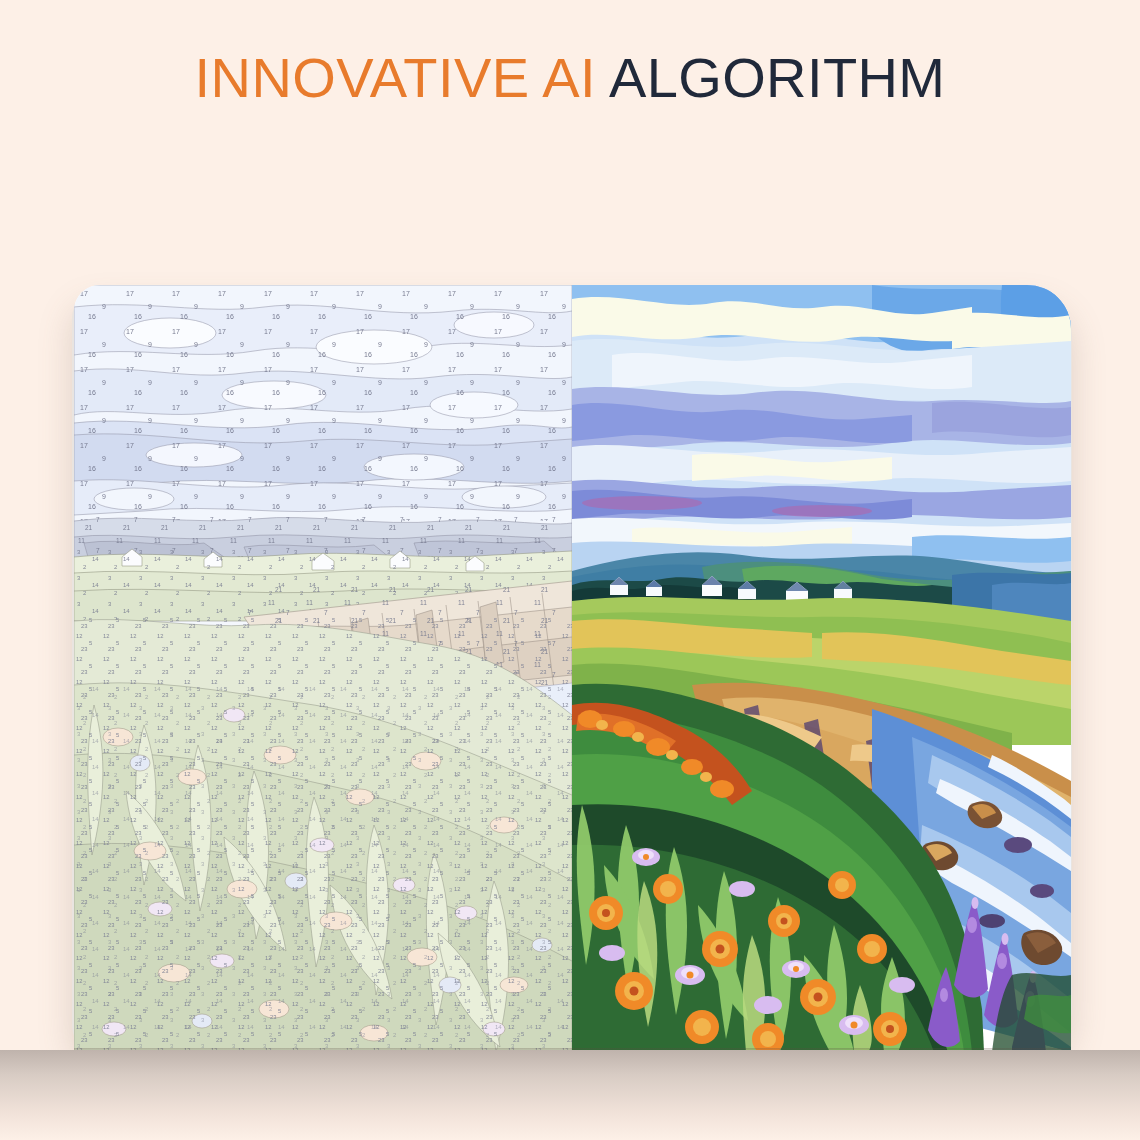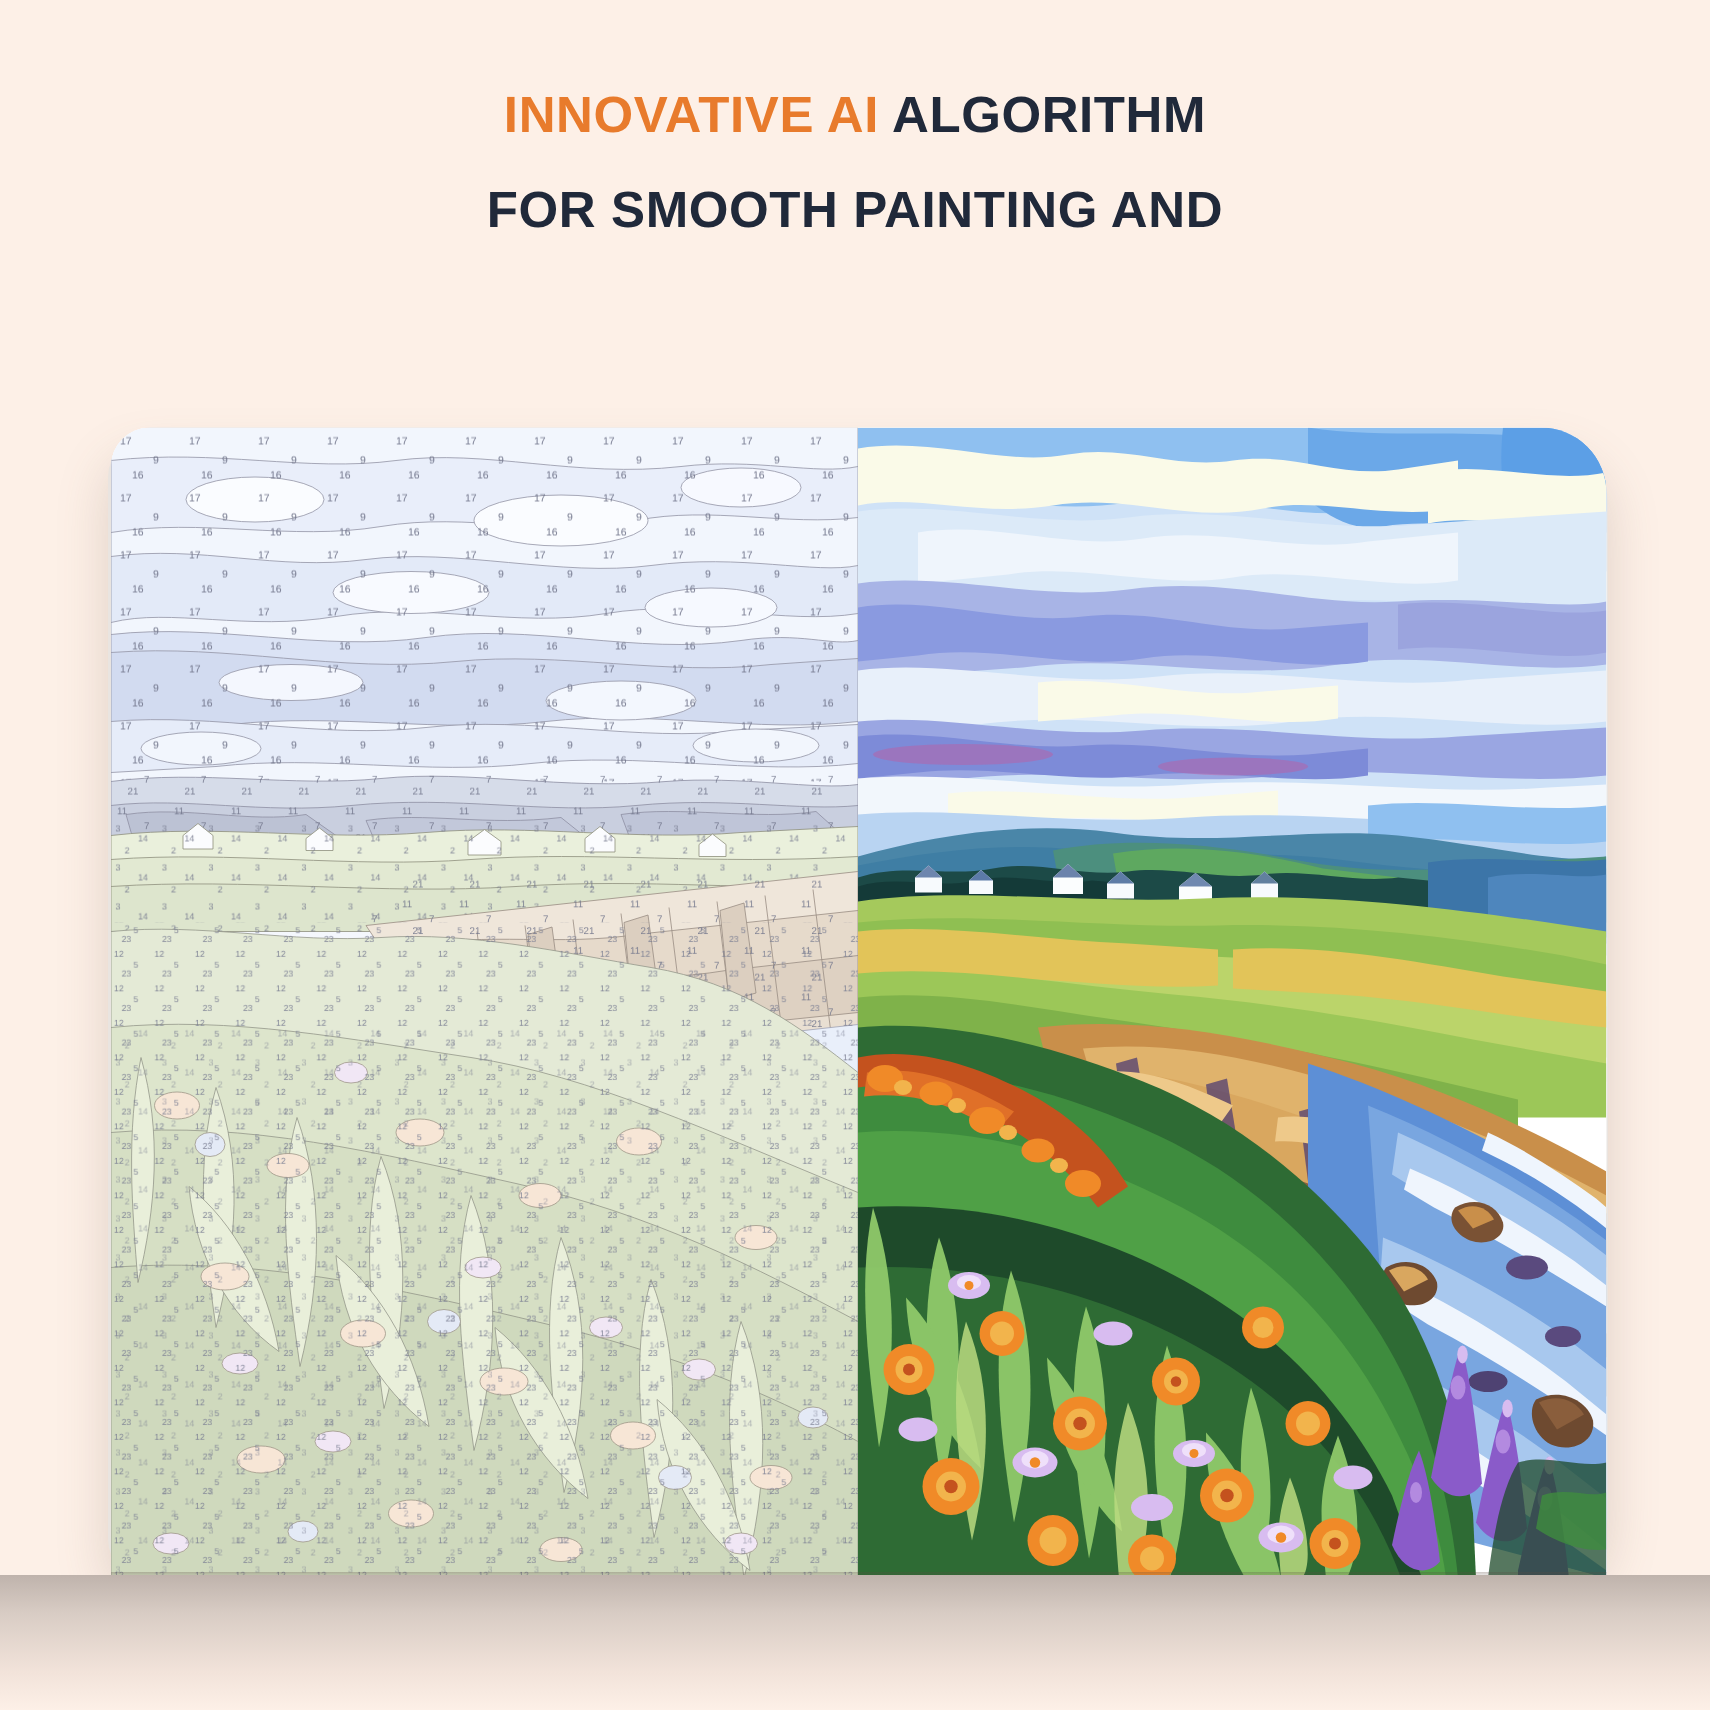--- a/index.html
+++ b/index.html
@@ -11,22 +11,22 @@
     overflow:hidden;
     position:relative;
   }
 
   
   .headline {
     position:absolute;
     left:0; top:46px;
     width:1140px;
     text-align:center;
-    font-weight:bold;
-    font-size:34px;
+    font-weight:normal;
+    font-size:56px;
     line-height:63px;
     letter-spacing:0.4px;
     color:#20293A;
     text-transform:uppercase;
     font-stretch:condensed;
   }
   .headline .accent { color:#E87B2C; }
   .hl-line { display:block; }
 
   
@@ -63,21 +63,20 @@
     position:absolute;
     left:74px; top:1048px; width:997px; height:4px;
     background:linear-gradient(180deg,rgba(90,75,65,0.30),rgba(90,75,65,0));
   }
 </style>
 </head>
 <body>
 
 <div class="headline">
   <span class="hl-line"><span class="accent">INNOVATIVE AI</span><span> ALGORITHM</span></span>
-  <span class="hl-line">FOR SMOOTH PAINTING AND</span>
 </div>
 
 <div class="panel-shadow"></div>
 
 <div class="panel">
 
   <div class="half half-left">
     <svg class="art" viewBox="0 0 498 767" preserveAspectRatio="none">
       <defs>
         <pattern id="pbnNums" width="46" height="38" patternUnits="userSpaceOnUse">

